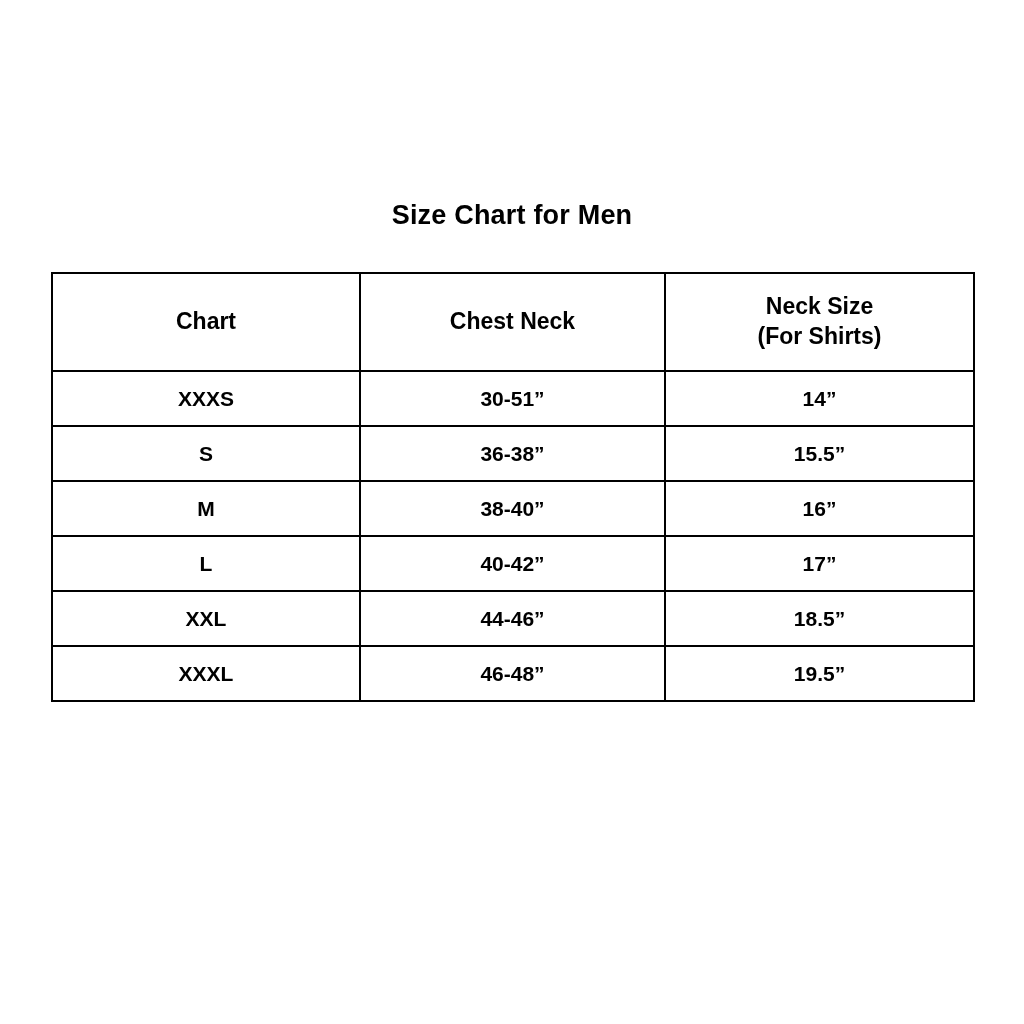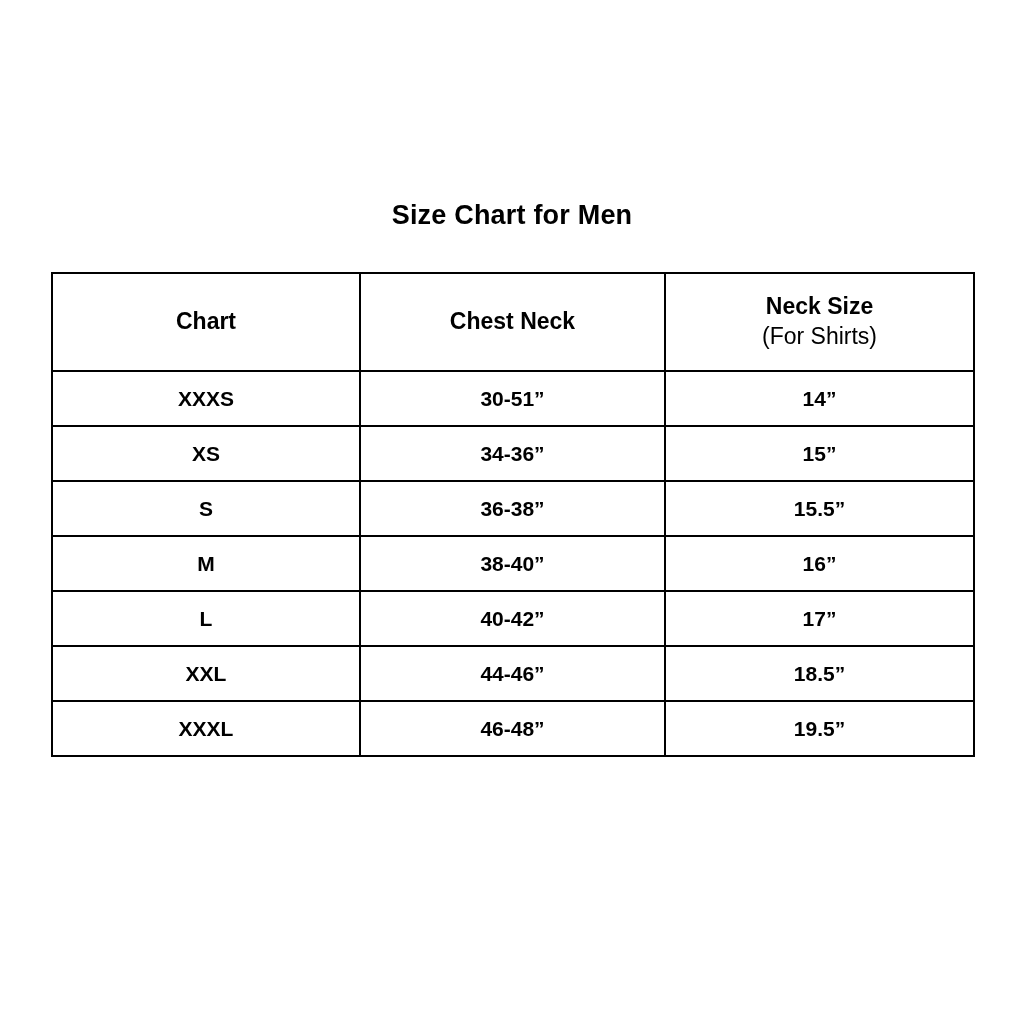--- a/index.html
+++ b/index.html
@@ -55,21 +55,21 @@
   table.size-table thead th {
     height: 96px;
     font-size: 23px;
     line-height: 1.3;
     vertical-align: middle;
     padding: 0 4px;
   }
   table.size-table thead th .sub {
     display: block;
     font-size: 23px;
-    font-weight: normal;
+    font-weight: bold;
   }
   table.size-table tbody td {
     height: 53px;
     font-size: 21px;
     vertical-align: middle;
     padding: 0 8px;
   }
 </style>
 </head>
 <body>
@@ -98,25 +98,20 @@
         </th>
       </tr>
     </thead>
     <tbody>
       <tr>
         <td>XXXS</td>
         <td>30-51”</td>
         <td>14”</td>
       </tr>
       <tr>
-        <td>XS</td>
-        <td>34-36”</td>
-        <td>15”</td>
-      </tr>
-      <tr>
         <td>S</td>
         <td>36-38”</td>
         <td>15.5”</td>
       </tr>
       <tr>
         <td>M</td>
         <td>38-40”</td>
         <td>16”</td>
       </tr>
       <tr>

